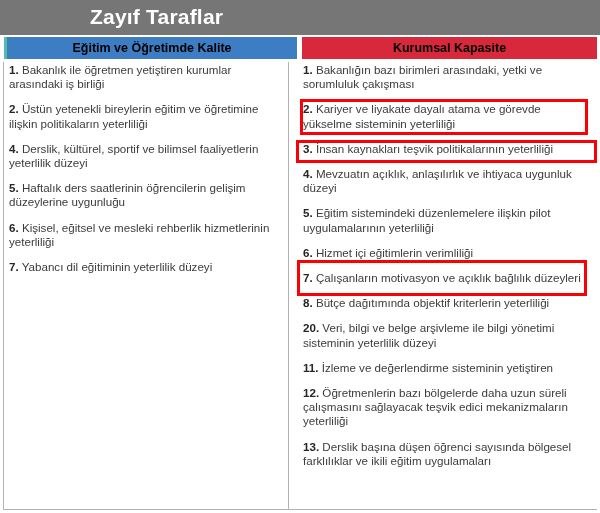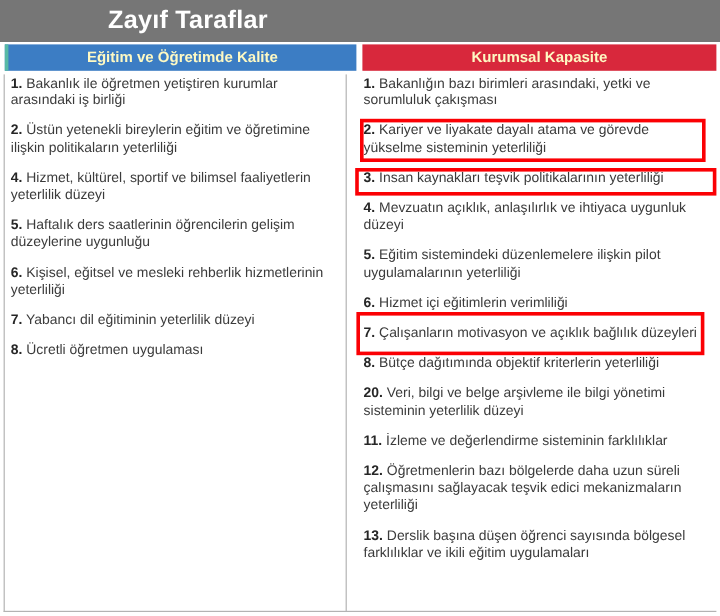--- a/index.html
+++ b/index.html
@@ -41,21 +41,21 @@
 
   
   .col-header {
     position: absolute;
     top: 37px;
     height: 22px;
     line-height: 22px;
     text-align: center;
     font-size: 12.5px;
     font-weight: bold;
-    color: #fef9c3;
+    color: #000000;
     white-space: nowrap;
     overflow: hidden;
   }
   #header-left {
     left: 4px;
     width: 290px;
     background: #3c7dc4;
     border-left: 3px solid #57b9a6;
   }
   #header-right {
@@ -137,37 +137,36 @@
   <div id="header-left" class="col-header">Eğitim ve Öğretimde Kalite</div>
 
   <div id="header-right" class="col-header">Kurumsal Kapasite</div>
 
   <div id="body-frame"></div>
   <div id="col-divider"></div>
 
   <div id="col-left" class="column">
       <div class="item"><span class="num">1.</span> <span class="txt">Bakanlık ile öğretmen yetiştiren kurumlar arasındaki iş birliği</span></div>
       <div class="item"><span class="num">2.</span> <span class="txt">Üstün yetenekli bireylerin eğitim ve öğretimine ilişkin politikaların yeterliliği</span></div>
-      <div class="item"><span class="num">4.</span> <span class="txt">Hizmet, kültürel, sportif ve bilimsel faaliyetlerin yeterlilik düzeyi</span></div>
+      <div class="item"><span class="num">4.</span> <span class="txt">Derslik, kültürel, sportif ve bilimsel faaliyetlerin yeterlilik düzeyi</span></div>
       <div class="item"><span class="num">5.</span> <span class="txt">Haftalık ders saatlerinin öğrencilerin gelişim düzeylerine uygunluğu</span></div>
       <div class="item"><span class="num">6.</span> <span class="txt">Kişisel, eğitsel ve mesleki rehberlik hizmetlerinin yeterliliği</span></div>
       <div class="item"><span class="num">7.</span> <span class="txt">Yabancı dil eğitiminin yeterlilik düzeyi</span></div>
-      <div class="item"><span class="num">8.</span> <span class="txt">Ücretli öğretmen uygulaması</span></div>
     </div>
   <div id="col-right" class="column">
       <div class="item"><span class="num">1.</span> <span class="txt">Bakanlığın bazı birimleri arasındaki, yetki ve sorumluluk çakışması</span></div>
       <div class="item boxed"><span class="num">2.</span> <span class="txt">Kariyer ve liyakate dayalı atama ve görevde yükselme sisteminin yeterliliği</span></div>
       <div class="item boxed"><span class="num">3.</span> <span class="txt">İnsan kaynakları teşvik politikalarının yeterliliği</span></div>
       <div class="item"><span class="num">4.</span> <span class="txt">Mevzuatın açıklık, anlaşılırlık ve ihtiyaca uygunluk düzeyi</span></div>
       <div class="item"><span class="num">5.</span> <span class="txt">Eğitim sistemindeki düzenlemelere ilişkin pilot uygulamalarının yeterliliği</span></div>
       <div class="item"><span class="num">6.</span> <span class="txt">Hizmet içi eğitimlerin verimliliği</span></div>
       <div class="item boxed"><span class="num">7.</span> <span class="txt">Çalışanların motivasyon ve açıklık bağlılık düzeyleri</span></div>
       <div class="item"><span class="num">8.</span> <span class="txt">Bütçe dağıtımında objektif kriterlerin yeterliliği</span></div>
       <div class="item"><span class="num">20.</span> <span class="txt">Veri, bilgi ve belge arşivleme ile bilgi yönetimi sisteminin yeterlilik düzeyi</span></div>
-      <div class="item"><span class="num">11.</span> <span class="txt">İzleme ve değerlendirme sisteminin farklılıklar</span></div>
+      <div class="item"><span class="num">11.</span> <span class="txt">İzleme ve değerlendirme sisteminin yetiştiren</span></div>
       <div class="item"><span class="num">12.</span> <span class="txt">Öğretmenlerin bazı bölgelerde daha uzun süreli çalışmasını sağlayacak teşvik edici mekanizmaların yeterliliği</span></div>
       <div class="item"><span class="num">13.</span> <span class="txt">Derslik başına düşen öğrenci sayısında bölgesel farklılıklar ve ikili eğitim uygulamaları</span></div>
     </div>
 
   <div id="hl-box-2" class="hl-box"></div>
   <div id="hl-box-3" class="hl-box"></div>
   <div id="hl-box-7" class="hl-box"></div>
 
 </div>
 

